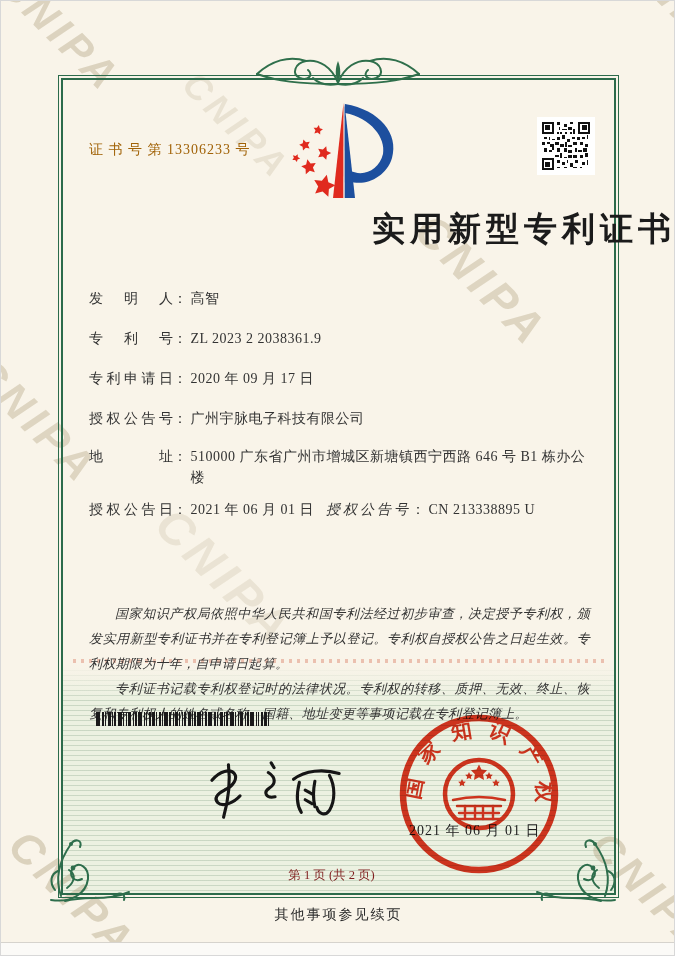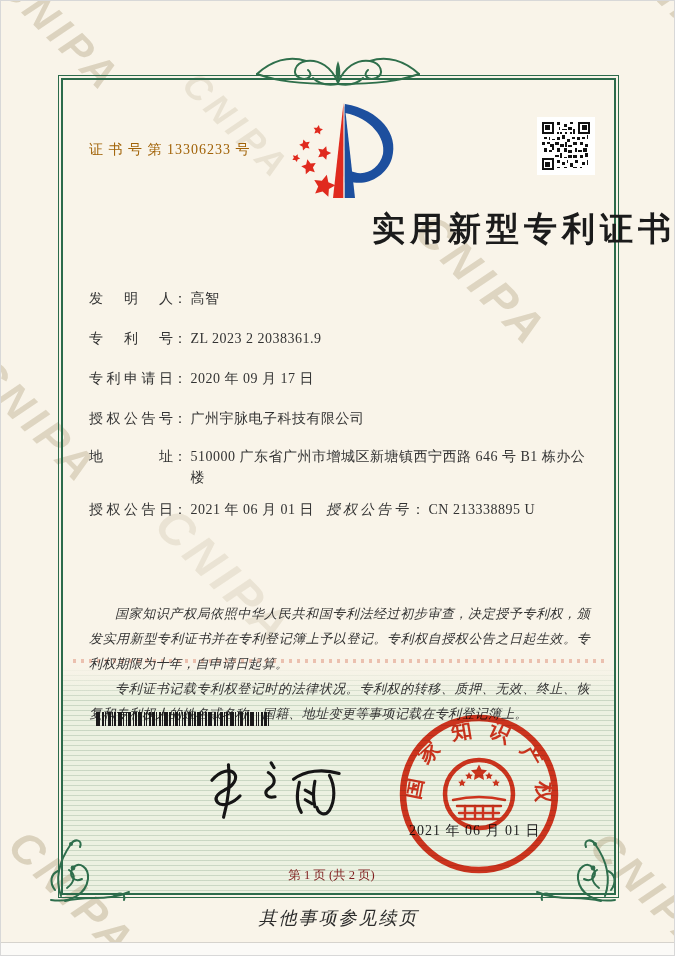--- a/index.html
+++ b/index.html
@@ -63,21 +63,21 @@
   .paras p{margin:0; text-indent:2em;}
   
   .barcode{position:absolute; z-index:5; left:95px; top:711px;}
   .signer{position:absolute; z-index:5; left:88px; top:762px; font-size:15px; line-height:29px; color:#222;}
   .signer span{display:block;}
   .signature{position:absolute; z-index:5; left:202px; top:756px;}
   .seal-date{position:absolute; z-index:5; left:408px; top:821px; font-size:14px; letter-spacing:1px; color:#1d1d1d;}
   .seal{position:absolute; z-index:6; left:388px; top:703px; mix-blend-mode:multiply; opacity:.95;}
   .page-info{position:absolute; z-index:5; left:0; top:866px; width:661px; text-align:center; font-size:12.5px; color:#7f1d1d;}
   .cont-note{position:absolute; z-index:5; left:0; top:905px; width:675px; text-align:center;
-     font-size:18px; font-style:italic; color:#2c2c2c; letter-spacing:2px;}
+     font-size:14px; color:#2c2c2c; letter-spacing:2px;}
   .bottom-strip{position:absolute; z-index:7; left:0; top:941px; width:675px; height:15px;
      background:#fbfaf7; border-top:1px solid #d6d3cd;}
   svg{display:block;}
 </style>
 </head>
 <body>
 
 <div class="page">
 
   <div class="green-zone"></div>

